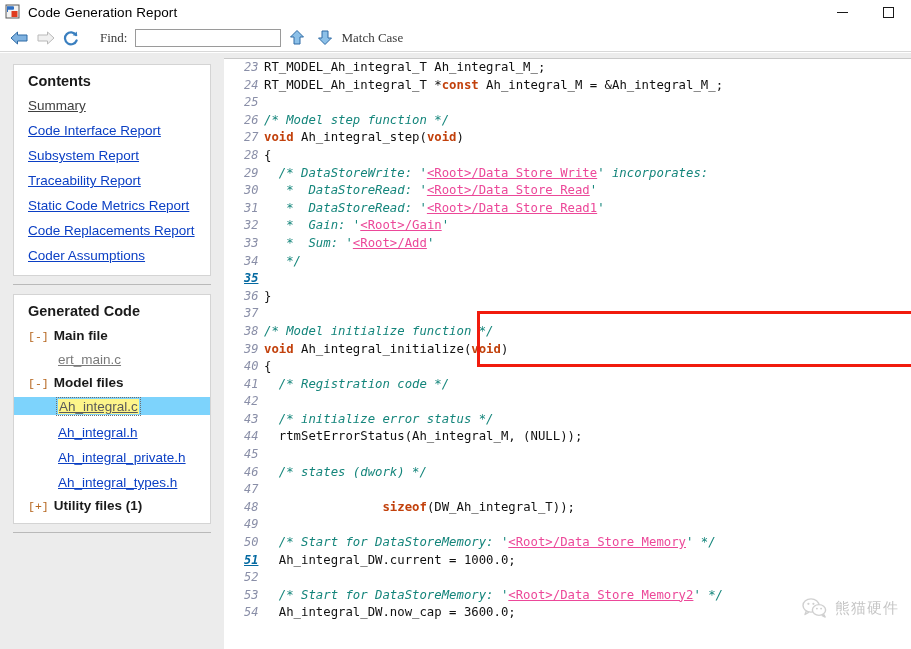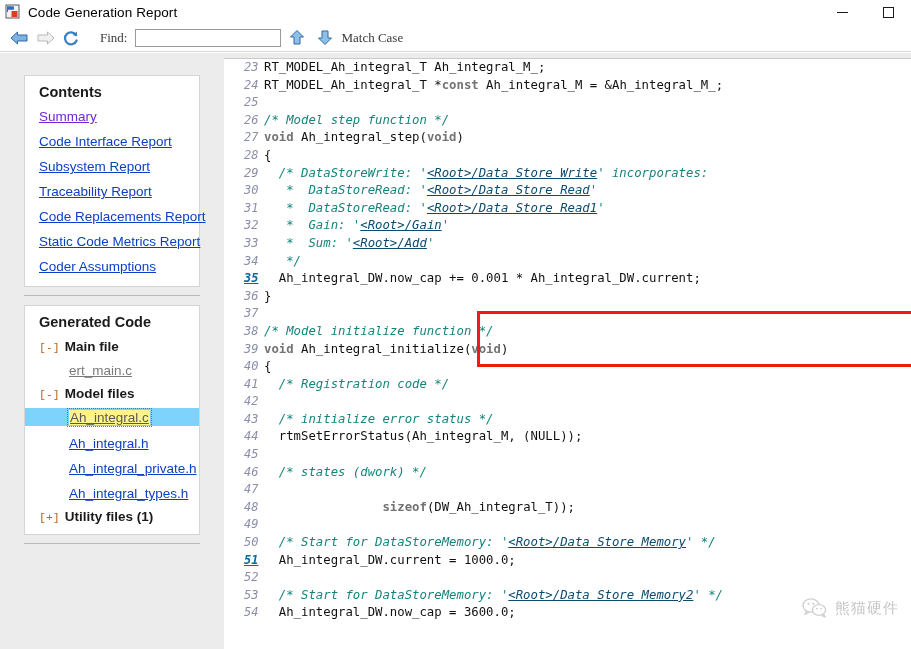--- a/index.html
+++ b/index.html
@@ -97,21 +97,21 @@
     position: absolute; top: 53px; left: 0;
     width: 911px; height: 596px;
     background: #ececec;
   }
 
   
   .sidebar {
     position: absolute; top: 0; left: 0;
     width: 224px; height: 596px;
     background: #ececec;
-    padding: 17px;
+    padding: 6px;
   }
   .panel {
     background: #ffffff;
     border: 1px solid #d4d4d4;
     margin: 5px 7px 0 7px;
     padding: 8px 14px 10px 14px;
   }
   .panel-title {
     font-size: 14.5px;
     font-weight: bold;
@@ -120,21 +120,21 @@
   }
   .toc-link {
     display: block;
     font-size: 13.5px;
     color: #0b3fc4;
     text-decoration: underline;
     margin: 0 0 10px 0;
     white-space: nowrap;
     cursor: pointer;
   }
-  .toc-link.visited { color: #6d28d9; }
+  .toc-link.visited { color: #404040; }
   .toc-link:last-child { margin-bottom: 2px; }
 
   .splitter {
     height: 9px;
     margin: 4px 7px 3px 7px;
     display: flex; align-items: center;
   }
   .splitter .bar {
     width: 100%; height: 0;
     border-top: 1px solid #b9b9b9;
@@ -210,22 +210,22 @@
     padding-right: 9px;
     color: #8a8fa8;
     font-style: italic;
     font-size: 12px;
     user-select: none;
     padding-left: 20px;
   }
   .ln.hl { color: #0369a1; font-weight: bold; text-decoration: underline; }
   .src { color: #111111; }
   .cmt { color: #14857b; font-style: italic; }
-  .kw  { color: #737373; font-weight: bold; }
-  .lnk { color: #0c4a6e; font-style: italic; text-decoration: underline; cursor: pointer; }
+  .kw  { color: #c2410c; font-weight: bold; }
+  .lnk { color: #ec4899; text-decoration: underline; cursor: pointer; }
 
   
   .redbox {
     position: absolute;
     left: 253px; top: 258px;
     width: 504px; height: 56px;
     border: 3px solid #f11b0d;
     pointer-events: none;
   }
 
@@ -305,22 +305,22 @@
   <div class="main">
 
     <div class="sidebar">
 
       <div class="panel">
         <div class="panel-title">Contents</div>
         <a class="toc-link visited">Summary</a>
         <a class="toc-link">Code Interface Report</a>
         <a class="toc-link">Subsystem Report</a>
         <a class="toc-link">Traceability Report</a>
+        <a class="toc-link">Static Code Metrics Report</a>
         <a class="toc-link">Code Replacements Report</a>
-        <a class="toc-link">Static Code Metrics Report</a>
         <a class="toc-link">Coder Assumptions</a>
       </div>
 
       <div class="splitter">
           <div class="bar"></div>
         </div>
 
       <div class="panel">
         <div class="panel-title">Generated Code</div>
 
@@ -360,21 +360,21 @@
           <div class="cl"><span class="ln">25</span><span class="srcwrap"></span></div>
           <div class="cl"><span class="ln">26</span><span class="srcwrap"><span class="cmt">/* Model step function */</span></span></div>
           <div class="cl"><span class="ln">27</span><span class="srcwrap"><span class="kw">void</span><span class="src"> Ah_integral_step(</span><span class="kw">void</span><span class="src">)</span></span></div>
           <div class="cl"><span class="ln">28</span><span class="srcwrap"><span class="src">{</span></span></div>
           <div class="cl"><span class="ln">29</span><span class="srcwrap"><span class="cmt">  /* DataStoreWrite: '</span><span class="lnk">&lt;Root&gt;/Data Store Write</span><span class="cmt">' incorporates:</span></span></div>
           <div class="cl"><span class="ln">30</span><span class="srcwrap"><span class="cmt">   *  DataStoreRead: '</span><span class="lnk">&lt;Root&gt;/Data Store Read</span><span class="cmt">'</span></span></div>
           <div class="cl"><span class="ln">31</span><span class="srcwrap"><span class="cmt">   *  DataStoreRead: '</span><span class="lnk">&lt;Root&gt;/Data Store Read1</span><span class="cmt">'</span></span></div>
           <div class="cl"><span class="ln">32</span><span class="srcwrap"><span class="cmt">   *  Gain: '</span><span class="lnk">&lt;Root&gt;/Gain</span><span class="cmt">'</span></span></div>
           <div class="cl"><span class="ln">33</span><span class="srcwrap"><span class="cmt">   *  Sum: '</span><span class="lnk">&lt;Root&gt;/Add</span><span class="cmt">'</span></span></div>
           <div class="cl"><span class="ln">34</span><span class="srcwrap"><span class="cmt">   */</span></span></div>
-          <div class="cl"><span class="ln hl">35</span><span class="srcwrap"><span class="src">  Ah_integral_DW.now_cap += 0.001 * Ah_integral_DW.current;</span></span></div>
+          <div class="cl"><span class="ln hl">35</span></div>
           <div class="cl"><span class="ln">36</span><span class="srcwrap"><span class="src">}</span></span></div>
           <div class="cl"><span class="ln">37</span><span class="srcwrap"></span></div>
           <div class="cl"><span class="ln">38</span><span class="srcwrap"><span class="cmt">/* Model initialize function */</span></span></div>
           <div class="cl"><span class="ln">39</span><span class="srcwrap"><span class="kw">void</span><span class="src"> Ah_integral_initialize(</span><span class="kw">void</span><span class="src">)</span></span></div>
           <div class="cl"><span class="ln">40</span><span class="srcwrap"><span class="src">{</span></span></div>
           <div class="cl"><span class="ln">41</span><span class="srcwrap"><span class="cmt">  /* Registration code */</span></span></div>
           <div class="cl"><span class="ln">42</span><span class="srcwrap"></span></div>
           <div class="cl"><span class="ln">43</span><span class="srcwrap"><span class="cmt">  /* initialize error status */</span></span></div>
           <div class="cl"><span class="ln">44</span><span class="srcwrap"><span class="src">  rtmSetErrorStatus(Ah_integral_M, (NULL));</span></span></div>
           <div class="cl"><span class="ln">45</span><span class="srcwrap"></span></div>

